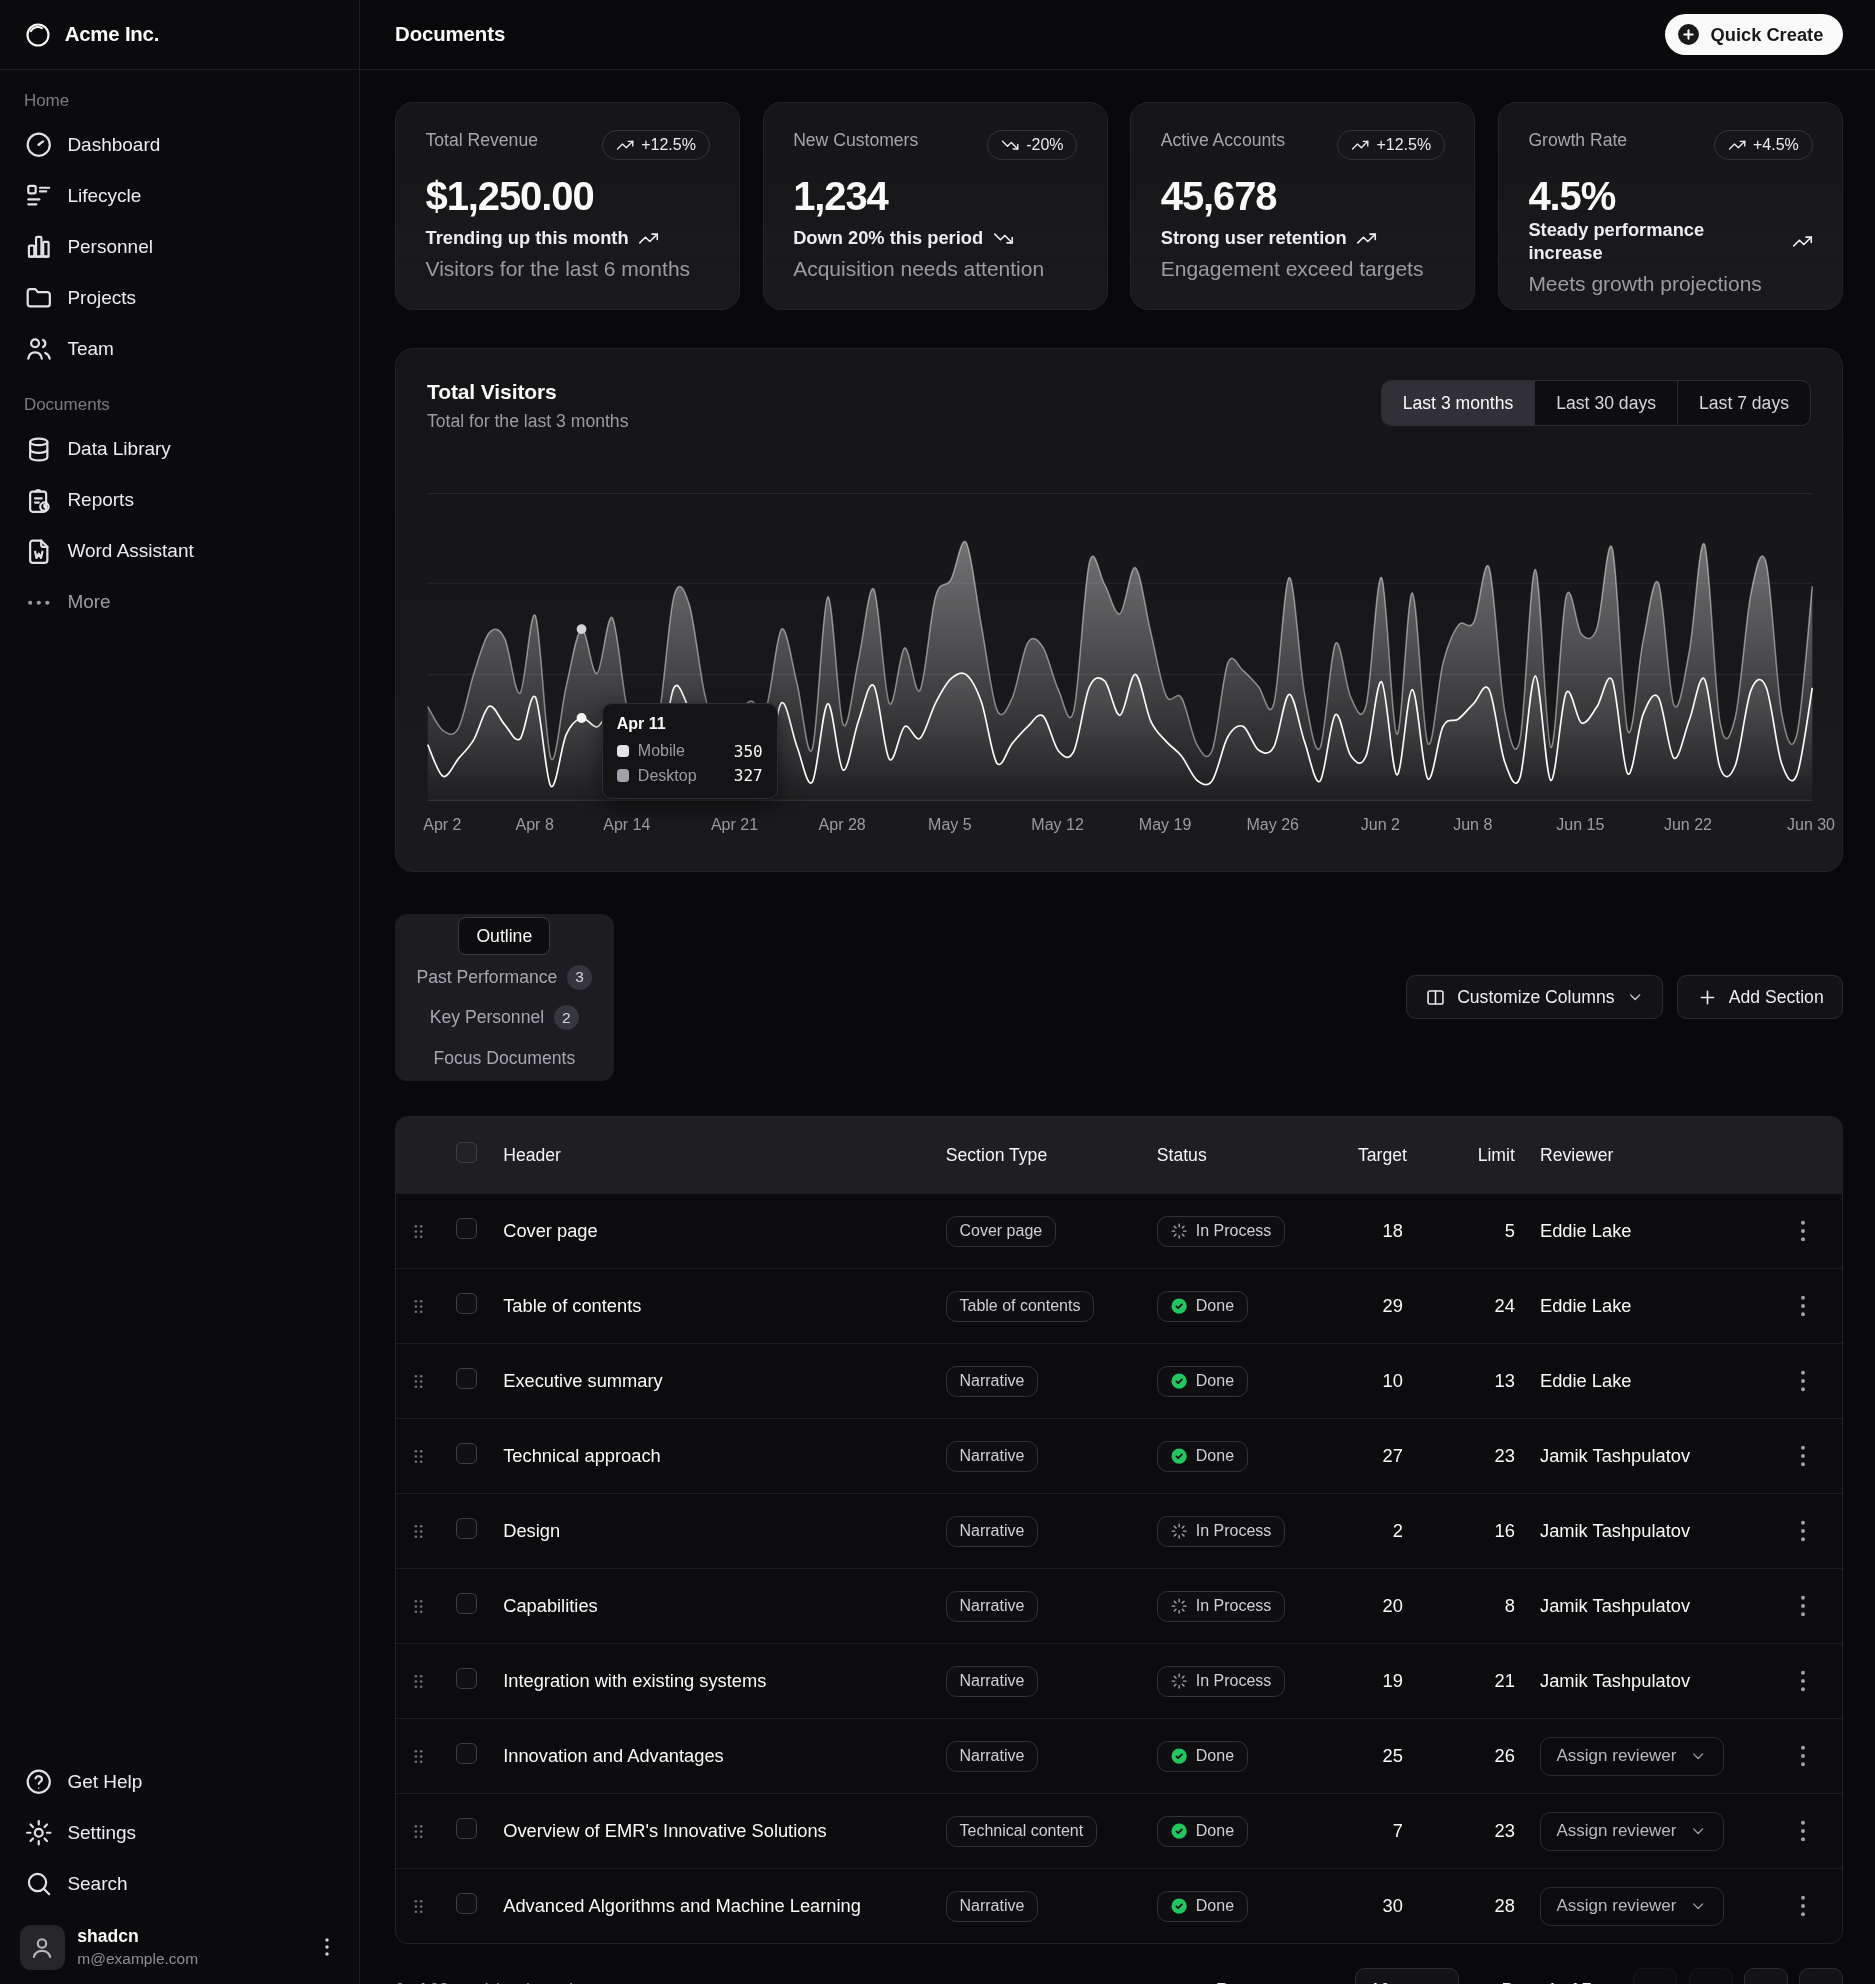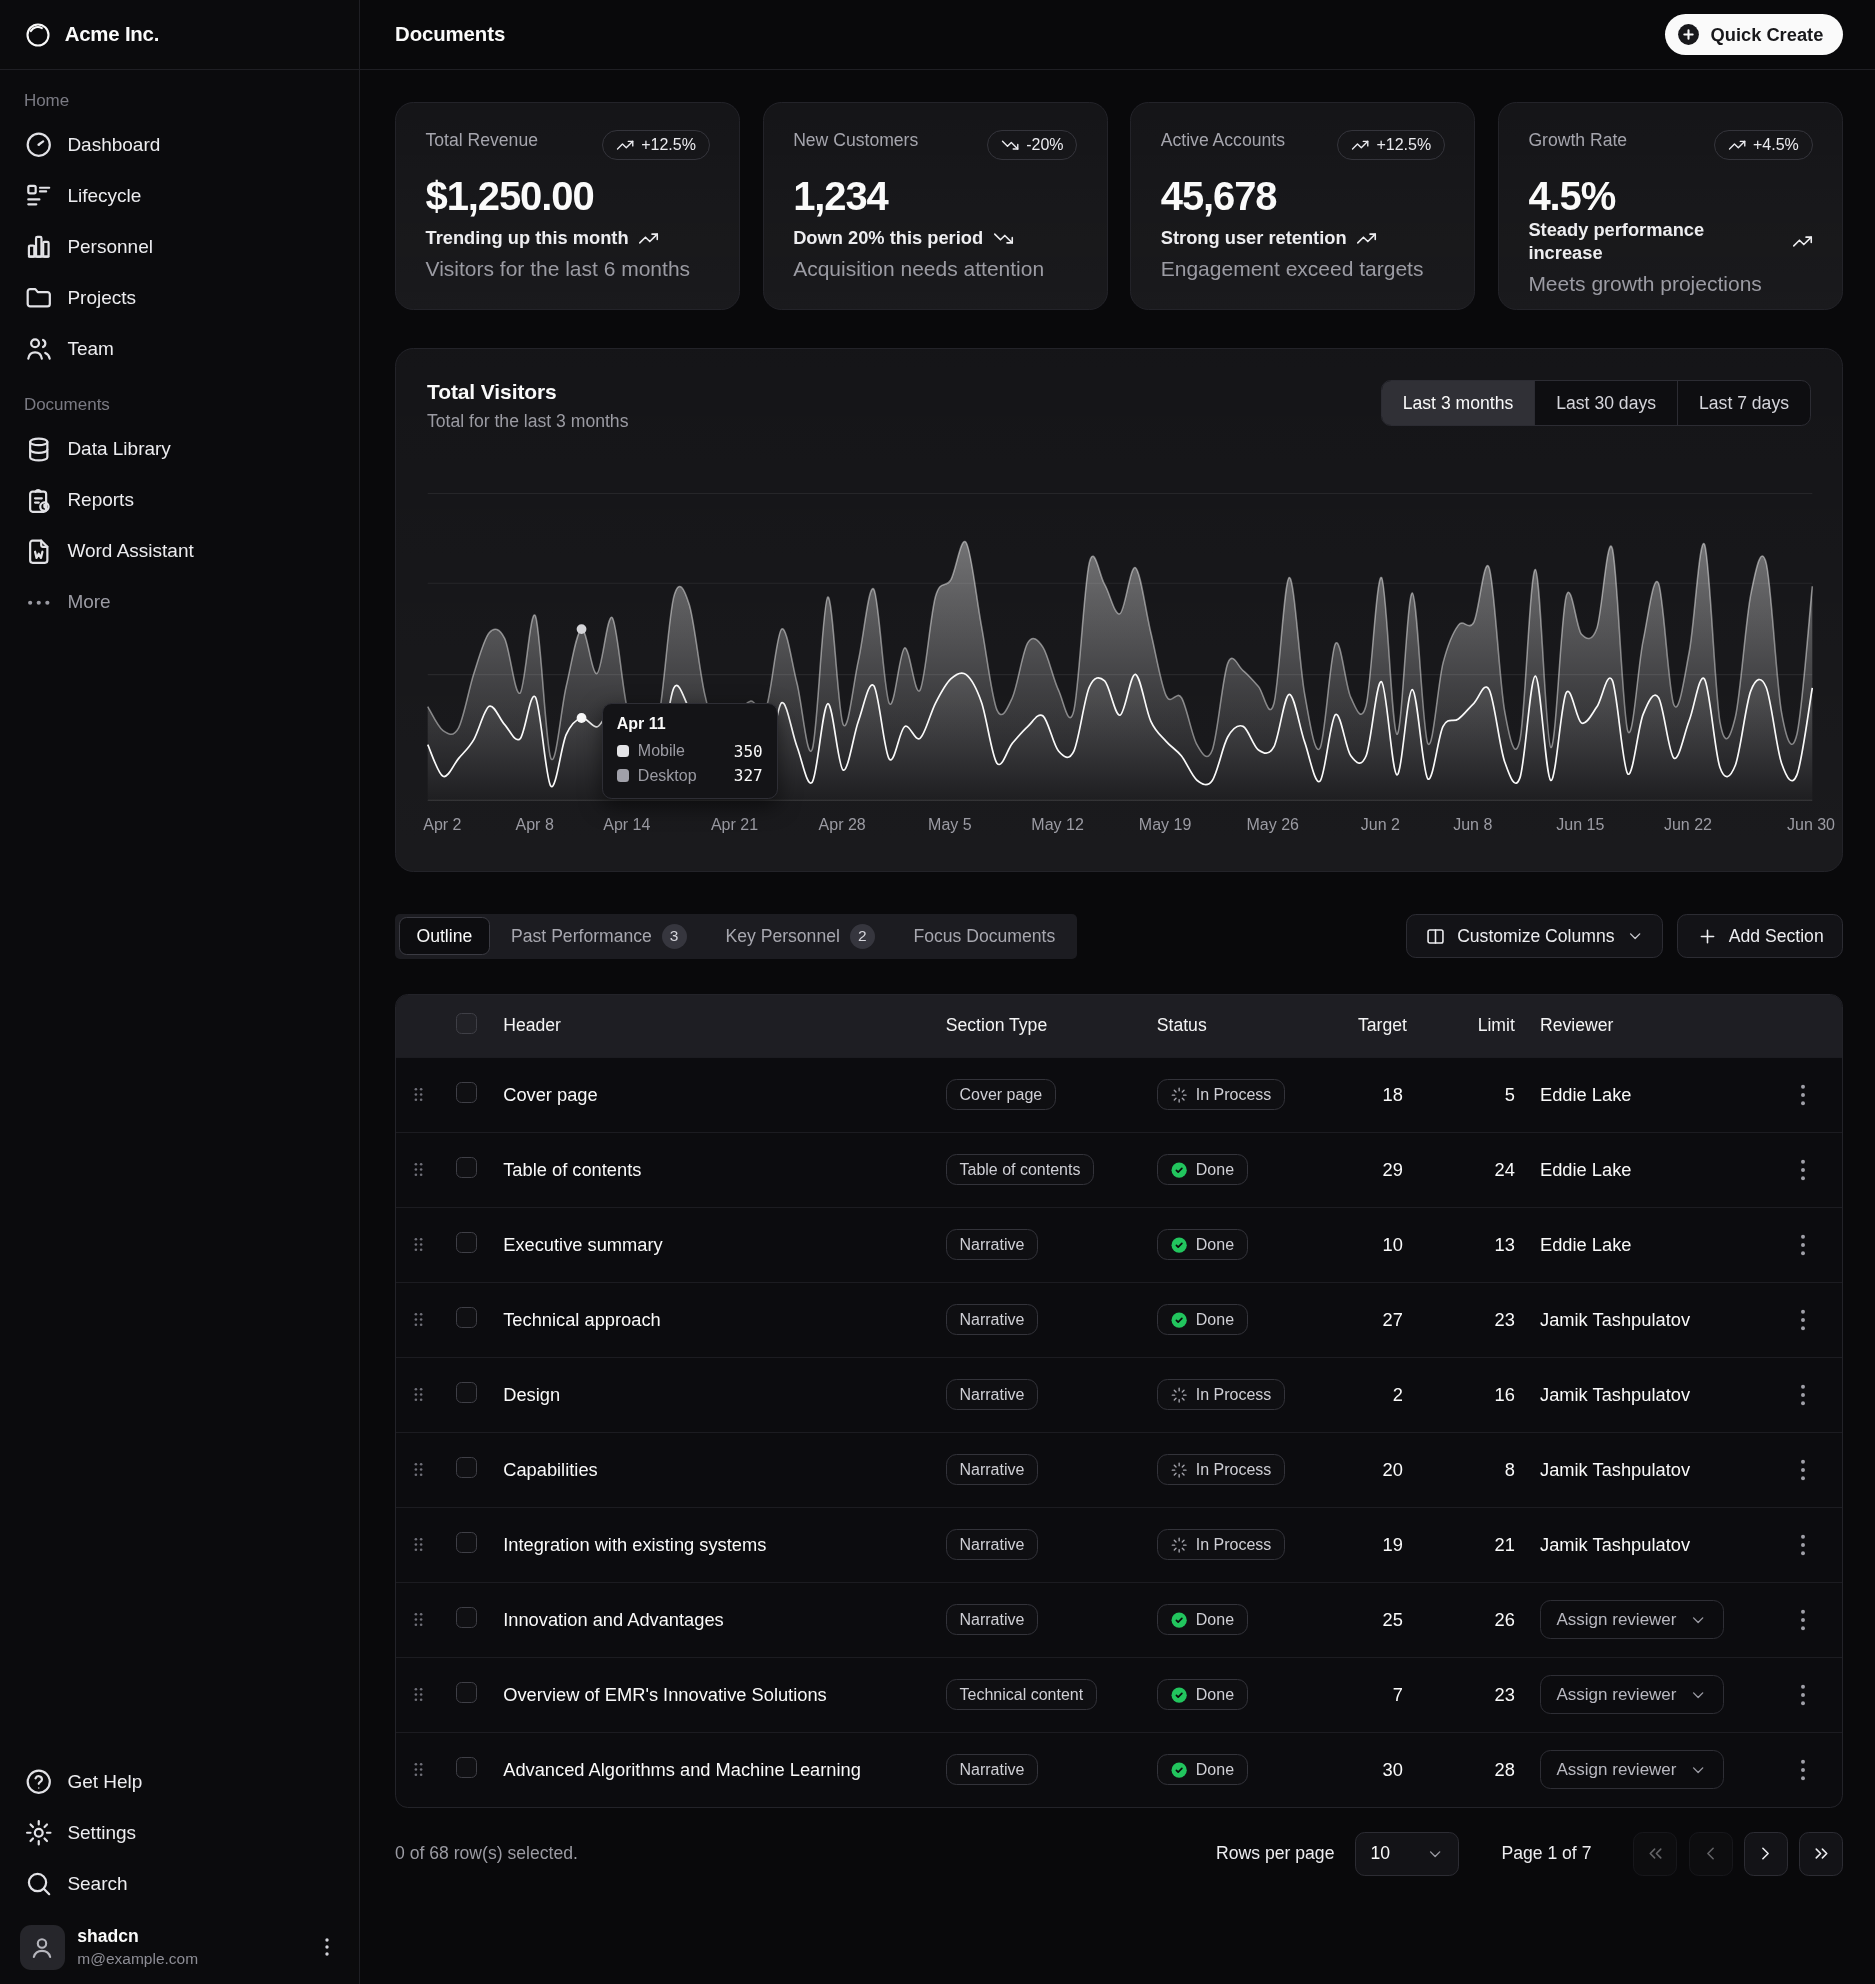--- a/index.html
+++ b/index.html
@@ -92,39 +92,39 @@
     box-shadow:0 7px 21px rgba(0,0,0,0.55); z-index:5; }
   .tt-title { font-size:16px; font-weight:600; color:#fafafa; margin-bottom:8.4px; }
   .tt-row { display:flex; align-items:center; gap:8.4px; margin-top:5.6px; }
   .tt-swatch { width:12.7px; height:12.7px; border-radius:3.5px; flex:0 0 12.7px; }
   .tt-name { font-size:16px; color:#9b9ba3; }
   .tt-val { margin-left:auto; font-size:16px; color:#fafafa;
     font-family:"DejaVu Sans Mono",monospace; }
 
   
   .toolbar { display:flex; align-items:center; margin-top:42px; }
-  .tabs { display:flex; align-items:center; background:#1c1c21; border-radius:5px; padding:3.5px; gap:2.8px; }
+  .tabs { display:flex; align-items:center; background:#1c1c21; border-radius:12px; padding:3.5px; gap:2.8px;flex-direction:column; }
   .tab { height:38px; padding:0 17px; font-size:17.6px; color:#a7a7af; display:flex;
     align-items:center; gap:9.8px; border-radius:7.7px; border:0.7px solid transparent;
     background:transparent; cursor:pointer; font-family:inherit; white-space:nowrap; }
   .tab.active { background:#0d0d10; border-color:#3b3b43; color:#fafafa; }
   .tab-badge { min-width:25px; height:25px; border-radius:702px; background:#36363e;
     color:#d5d5db; font-size:15.5px; display:flex; align-items:center; justify-content:center; padding:0 7px; }
   .toolbar-actions { margin-left:auto; display:flex; gap:14px; }
   .btn-outline { height:44px; border:0.7px solid #2c2c33; background:#131317; border-radius:9.8px;
     color:#ededf0; font-size:17.6px; display:inline-flex; gap:11.2px; align-items:center;
     padding:0 18.3px; cursor:pointer; font-family:inherit; white-space:nowrap; }
   .btn-outline .icon { width:21px; height:21px; color:#ededf0; }
   .btn-outline .icon.sm { width:18.3px; height:18.3px; color:#c9c9cf; }
 
   
   .table { border:0.7px solid #232329; border-radius:12.7px; overflow:hidden;
     background:#0c0c0f; margin-top:35px; }
   .t-grid { display:grid; grid-template-columns:45px 51px 444px 211px 211px 56px 112px 253px 65px; align-items:center; }
-  .t-head { height:62px; background:#1e1e23; color:#f4f4f5; font-size:17.6px; }
+  .t-head { height:76px; background:#1e1e23; color:#f4f4f5; font-size:17.6px; }
   .t-row { height:75px; border-top:0.7px solid #1c1c21; font-size:18.3px; color:#fafafa; background:transparent; }
   .th-label { padding-left:9.8px; }
   .cell-header { padding-left:11.2px; font-weight:500; }
   .cell-right { text-align:right; padding-right:11.2px; font-variant-numeric:tabular-nums; }
   .cell-pad { padding-left:9.8px; }
   .cell-reviewer { padding-left:14px; }
   .drag-handle { width:100%; display:flex; justify-content:center; color:#6f6f78;
     background:none; border:none; cursor:grab; }
   .drag-handle .icon { width:21px; height:21px; }
   .checkbox { width:21px; height:21px; border:1.4px solid #3f3f46; border-radius:5.6px;

